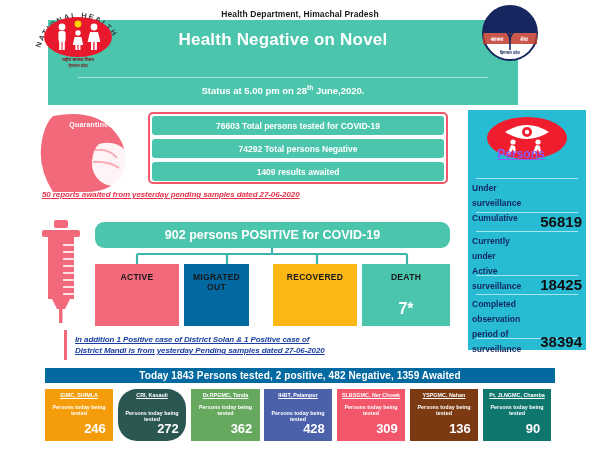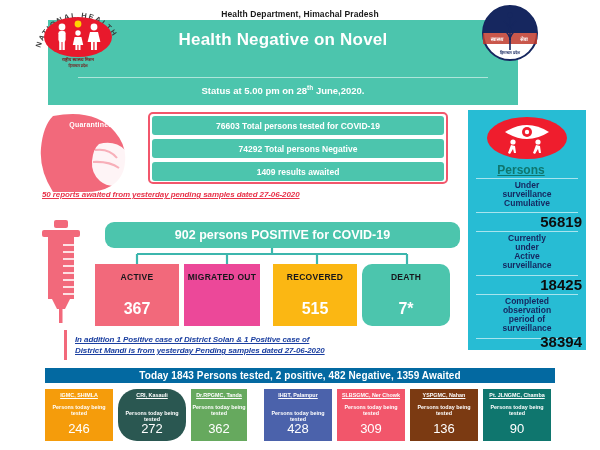--- a/index.html
+++ b/index.html
@@ -160,38 +160,37 @@
   }
   .surv-eye {
     position: absolute;
     top: 116px;
     left: 480px;
     width: 94px;
     height: 44px;
   }
   .surv-heading {
     position: absolute;
-    top: 163px;
+    top: 147px;
     left: 468px;
     width: 106px;
     text-align: center;
-    color: #0f766e;
+    color: #8b5cf6;
     font-size: 12px;
     font-weight: bold;
     text-decoration: underline;
   }
   .surv-block {
     position: absolute;
     left: 472px;
     width: 110px;
-    text-align: center;
     color: #15265f;
     font-size: 8.5px;
     font-weight: bold;
-    line-height: 9px;
+    line-height: 15px;
   }
   .surv-num {
     position: absolute;
     left: 472px;
     width: 110px;
     text-align: right;
     color: #0d0d0d;
     font-size: 15px;
     font-weight: bold;
   }
@@ -207,21 +206,21 @@
   .syringe {
     position: absolute;
     top: 218px;
     left: 22px;
     width: 78px;
     height: 105px;
   }
   .positive-banner {
     position: absolute;
     top: 222px;
-    left: 105px;
+    left: 95px;
     width: 355px;
     height: 26px;
     background: #4cc5ad;
     border-radius: 9px;
     color: #ffffff;
     font-size: 12.5px;
     font-weight: bold;
     display: flex;
     align-items: center;
     justify-content: center;
@@ -257,23 +256,23 @@
     position: absolute;
     bottom: 8px;
     left: 0;
     width: 100%;
     text-align: center;
     font-size: 16px;
     font-weight: bold;
     color: #ffffff;
   }
   .cat-active   { left: 95px;  width: 84px; background: #f2697b; }
-  .cat-migrated { left: 184px; width: 76px; background: #ec4899; }
+  .cat-migrated { left: 184px; width: 65px; background: #0369a1; }
   .cat-recov    { left: 273px; width: 84px; background: #fbb713; }
-  .cat-death    { left: 362px; width: 88px; background: #4cc5ad; border-radius: 10px; }
+  .cat-death    { left: 362px; width: 88px; background: #4cc5ad; }
 
   .note-blue {
     position: absolute;
     top: 334px;
     left: 75px;
     width: 380px;
     color: #1b3fa0;
     font-size: 8px;
     font-weight: bold;
     font-style: italic;
@@ -342,21 +341,22 @@
     box-sizing: border-box;
   }
   .lab-sub.low { top: 21px; }
   .lab-value {
     position: absolute;
     bottom: 5px;
     left: 0;
     width: 100%;
     text-align: center;
     font-size: 13px;
-    font-weight: normal;
+    font-weight: bold;
+    padding-left: 16px;
   }
 </style>
 </head>
 <body>
 
 <div class="header-band"></div>
 
 <div class="dept-line">Health Department, Himachal Pradesh</div>
 
 <div class="header-title">
@@ -478,28 +478,26 @@
     <path d="M 42,6 H 312"></path>
     <path d="M 42,6 v 11"></path>
     <path d="M 132,6 v 11"></path>
     <path d="M 222,6 v 11"></path>
     <path d="M 312,6 v 11"></path>
   </g>
 </svg>
 
 <div class="cat-box cat-active">
   <div class="cat-title">ACTIVE</div>
-  <div class="cat-value">367</div>
 </div>
 <div class="cat-box cat-migrated">
   <div class="cat-title">MIGRATED OUT</div>
 </div>
 <div class="cat-box cat-recov">
   <div class="cat-title">RECOVERED</div>
-  <div class="cat-value">515</div>
 </div>
 <div class="cat-box cat-death">
   <div class="cat-title">DEATH</div>
   <div class="cat-value">7*</div>
 </div>
 
 <div class="note-blue-bar"></div>
 <div class="note-blue">
   <span>In addition 1 Positive case of District Solan &amp; 1 Positive case of</span><br>
   <span>District Mandi is from yesterday Pending samples dated 27-06-2020</span>
@@ -510,21 +508,21 @@
 <div class="lab-box" style="left:45px;  width:68px; background:#f59c0b;">
   <div class="lab-name">IGMC, SHIMLA</div>
   <div class="lab-sub">Persons today being tested</div>
   <div class="lab-value">246</div>
 </div>
 <div class="lab-box" style="left:118px; width:68px; background:#2a5751;border-radius:19px;">
   <div class="lab-name">CRI, Kasauli</div>
   <div class="lab-sub low">Persons today being tested</div>
   <div class="lab-value">272</div>
 </div>
-<div class="lab-box" style="left:191px; width:56px; background:#66a95e;">
+<div class="lab-box" style="left:191px; width:69px; background:#66a95e;">
   <div class="lab-name">Dr.RPGMC, Tanda</div>
   <div class="lab-sub">Persons today being tested</div>
   <div class="lab-value">362</div>
 </div>
 <div class="lab-box" style="left:264px; width:68px; background:#4b62ab;">
   <div class="lab-name">IHBT, Palampur</div>
   <div class="lab-sub low">Persons today being tested</div>
   <div class="lab-value">428</div>
 </div>
 <div class="lab-box" style="left:337px; width:68px; background:#f2566b;">

